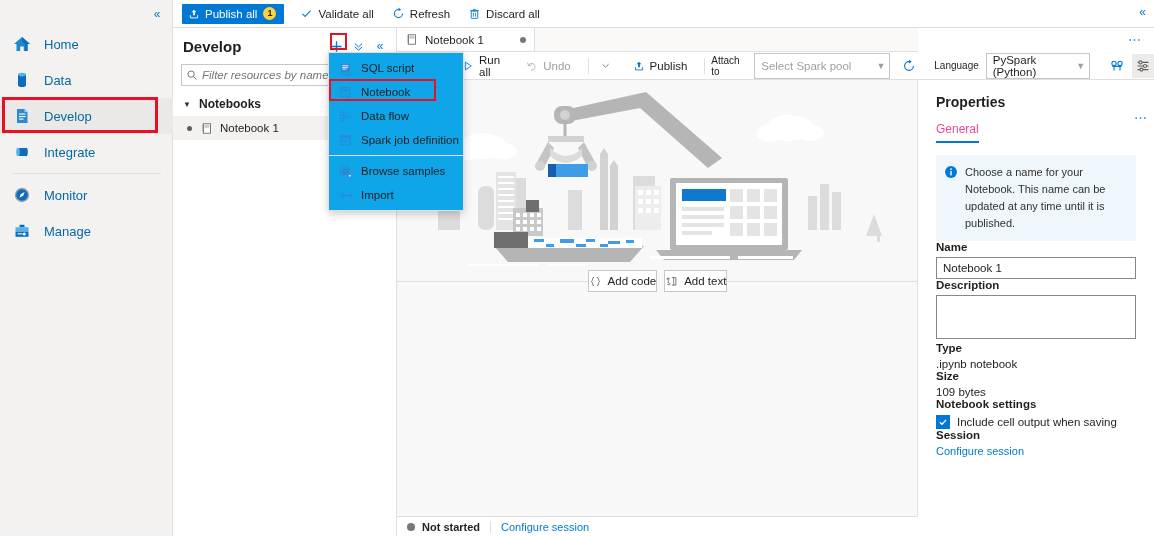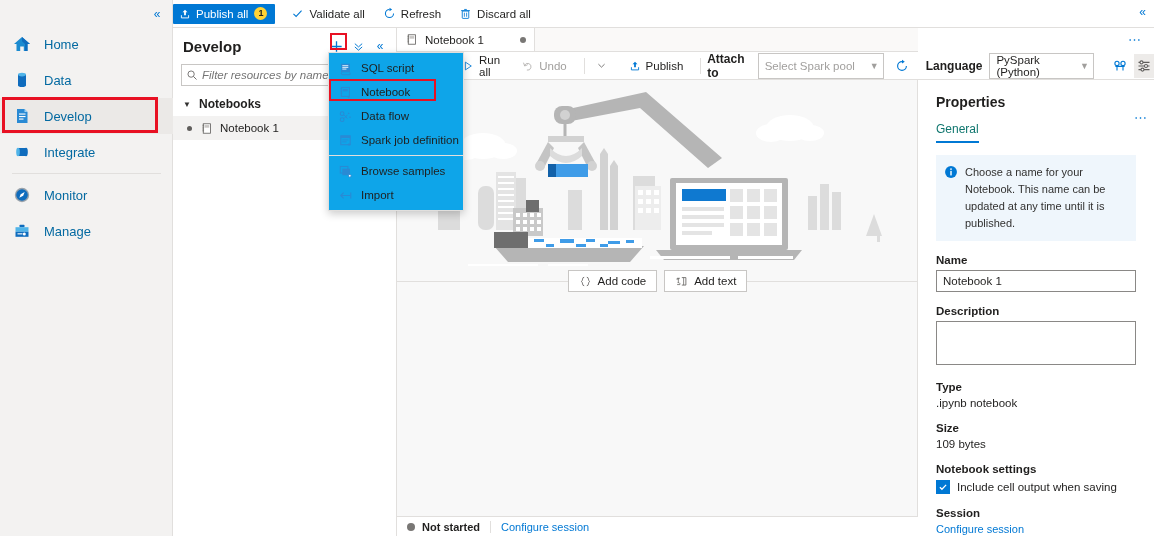--- a/index.html
+++ b/index.html
@@ -37,21 +37,21 @@
   
   #develop-highlight {
     position: absolute; left: 2px; top: 97px; width: 156px; height: 36px;
     border: 3px solid #e81123; pointer-events: none; z-index: 30;
   }
 
   
   #top-bar {
     position: absolute; left: 173px; top: 0; width: 981px; height: 28px;
     background: #ffffff; border-bottom: 1px solid #e1dfdd;
-    display: flex; align-items: center; 
+    display: flex; align-items: center; padding-left: 9px;
   }
   #publish-all {
     display: flex; align-items: center; height: 20px; background: #0078d4;
     color: #fff; padding: 0 8px 0 6px; font-size: 11.5px; cursor: pointer;
     border-radius: 1px;
   }
   #publish-all .ico { margin-right: 5px; display: flex; }
   .badge-count {
     background: #ffd335; color: #201f1e; border-radius: 50%;
     width: 13px; height: 13px; font-size: 9px; line-height: 13px;
@@ -148,21 +148,21 @@
     background: #ffffff; border-bottom: 1px solid #e1dfdd;
     display: flex; align-items: center; padding-left: 60px;
   }
   .tb-btn {
     display: flex; align-items: center; height: 22px; padding: 0 5px;
     font-size: 11.5px; color: #201f1e; cursor: pointer; margin-right: 6px;
   }
   .tb-btn.disabled { color: #a19f9d; cursor: default; }
   .tb-btn .ico { margin-right: 5px; display: flex; }
   .tb-sep { width: 1px; height: 16px; background: #e1dfdd; margin: 0 6px; }
-  .tb-label { font-size: 12px; font-weight: bold; color: #201f1e; margin-right: 7px; }
+  .tb-label { font-size: 10px; font-weight: normal; color: #201f1e; margin-right: 7px; }
   .tb-select {
     display: flex; align-items: center; height: 26px; border: 1px solid #c8c6c4;
     background: #fff; padding: 0 4px 0 6px; font-size: 11.5px; cursor: pointer;
   }
   .tb-select .sel-text { color: #a19f9d; }
   .tb-select.filled .sel-text { color: #201f1e; }
   .tb-select .chev { margin-left: auto; padding-left: 8px; color: #a19f9d; font-size: 9px; }
   .tb-icobtn {
     width: 24px; height: 24px; display: flex; align-items: center;
     justify-content: center; color: #0078d4; cursor: pointer; margin-left: 4px;
@@ -175,21 +175,21 @@
     background: #f8f8f8; border-right: 1px solid #e1dfdd;
   }
   #illustration { position: absolute; left: 11px; top: 6px; width: 500px; height: 180px; }
   #cell-adders {
     position: absolute; left: 0; top: 190px; width: 521px;
     display: flex; align-items: center; justify-content: center;
   }
   .add-rule { flex: 1; height: 1px; background: #e1dfdd; }
   .add-btn {
     display: flex; align-items: center; height: 22px; border: 1px solid #c8c6c4;
-    background: #ffffff; padding: 0 10px; font-size: 11.5px; color: #201f1e;
+    background: #ffffff; padding: 0 0; font-size: 11.5px; color: #201f1e;
     cursor: pointer;
   }
   .add-btn .ico { margin-right: 6px; display: flex; }
   .add-gap { width: 7px; }
 
   
   #status-bar {
     position: absolute; left: 397px; top: 516px; width: 521px; height: 20px;
     background: #ffffff; border-top: 1px solid #e1dfdd;
     display: flex; align-items: center; padding-left: 10px;
@@ -201,31 +201,31 @@
   .link { font-size: 11px; color: #0078d4; cursor: pointer; }
 
   
   #props {
     position: absolute; left: 918px; top: 80px; width: 236px; height: 456px;
     background: #ffffff; padding: 14px 18px 0 18px;
   }
   #props-title { font-size: 14px; font-weight: bold; color: #201f1e; }
   #props-tabs { margin-top: 12px; display: flex; }
   .props-tab {
-    font-size: 12px; color: #0f766e; padding-bottom: 5px;
+    font-size: 12px; color: #ec4899; padding-bottom: 5px;
     border-bottom: 2px solid #0078d4; cursor: pointer;
   }
   #props-info {
     margin-top: 12px; background: #eff6fc; padding: 9px 9px 9px 8px;
     display: flex; align-items: flex-start;
   }
   #props-info .ico { margin-right: 7px; flex: 0 0 14px; margin-top: 1px; }
   #props-info-text { font-size: 11px; color: #323130; line-height: 17px; }
   .field-label { font-size: 11.5px; font-weight: bold; color: #201f1e;
-                 margin-top: 13px; margin-bottom: 4px; }
+                 margin-bottom: 4px; }
   .text-input {
     width: 200px; height: 22px; border: 1px solid #8a8886; background: #fff;
     font-size: 11.5px; color: #201f1e; padding: 0 6px; outline: none;
     font-family: "Liberation Sans", sans-serif;
   }
   .text-area {
     width: 200px; height: 44px; border: 1px solid #8a8886; background: #fff;
     font-size: 11.5px; padding: 4px 6px; outline: none; resize: none;
     font-family: "Liberation Sans", sans-serif;
   }

